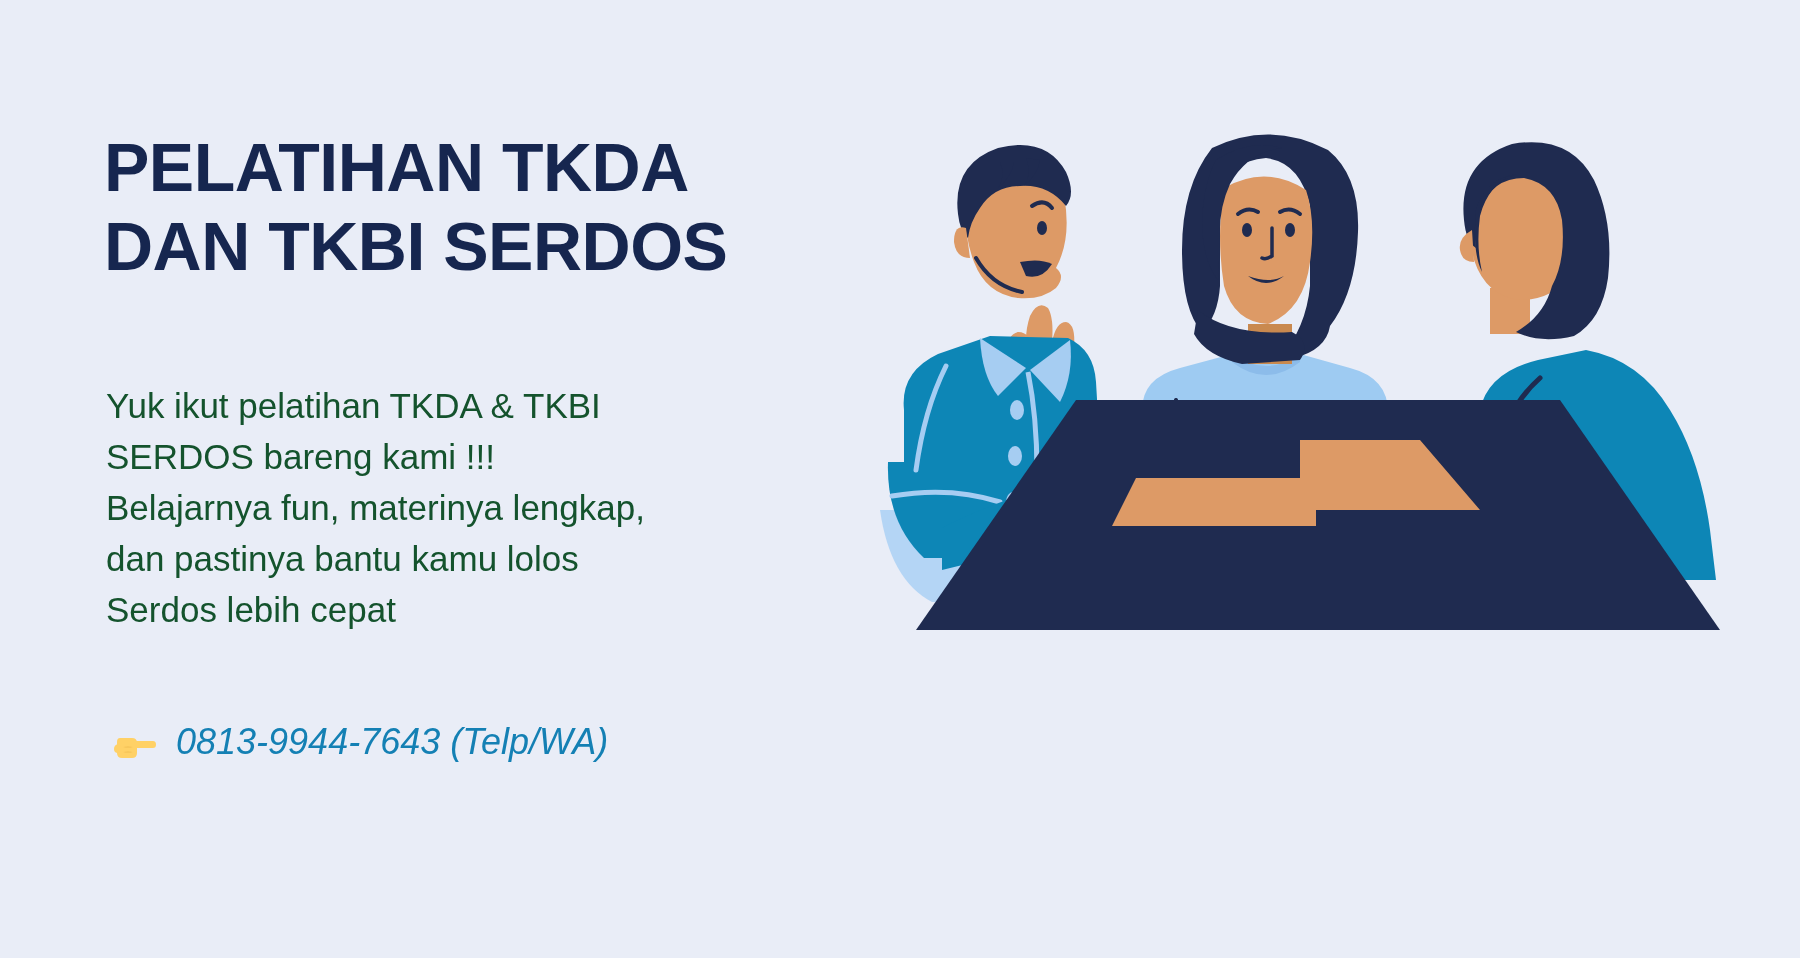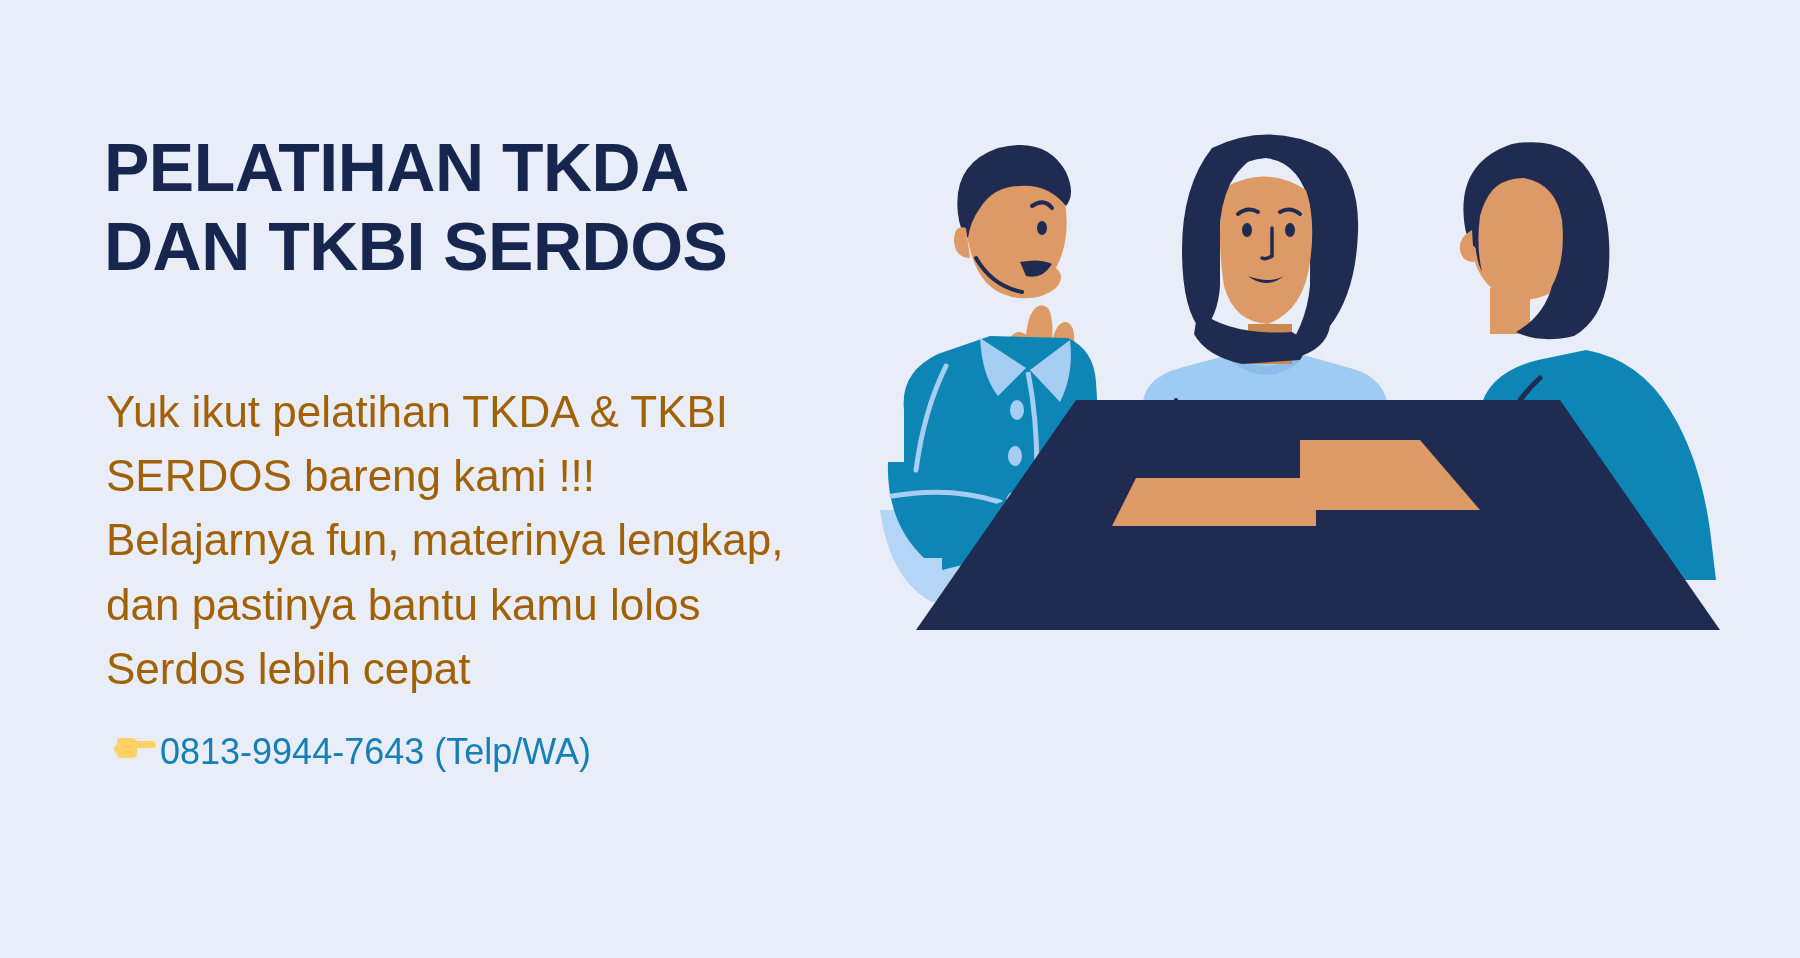--- a/index.html
+++ b/index.html
@@ -43,33 +43,34 @@
   }
 
   .subcopy {
     margin: 0;
     position: absolute;
     top: 252px;
     left: 2px;
     width: 760px;
     font-family: "Liberation Sans", sans-serif;
     font-weight: normal;
-    font-size: 44px;
+    font-size: 35px;
     line-height: 1.46;
-    color: #a16207;
+    color: #14532d;
     white-space: pre-line;
   }
 
   .contact-row {
     position: absolute;
     top: 596px;
     left: 8px;
     display: flex;
-    align-items: flex-end;
-    gap: 2px;
+    align-items: flex-start;
+    gap: 18px;
+    font-style: italic;
   }
 
   .hand-icon {
     display: block;
     width: 46px;
     height: 46px;
     flex: 0 0 auto;
   }
 
   .phone {

